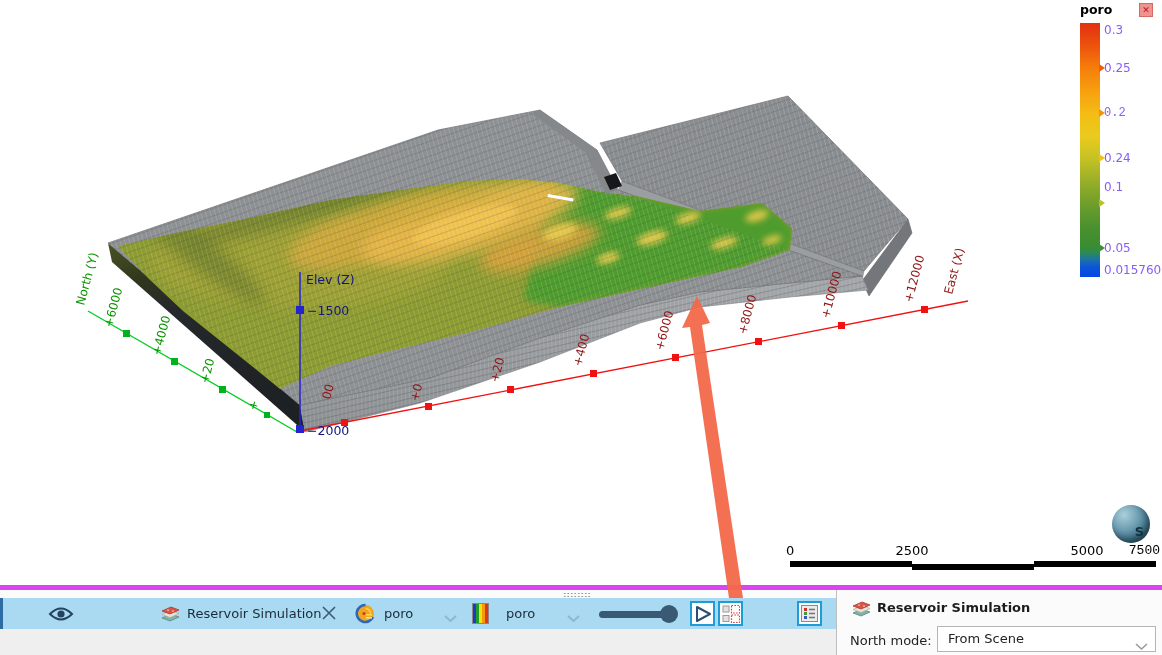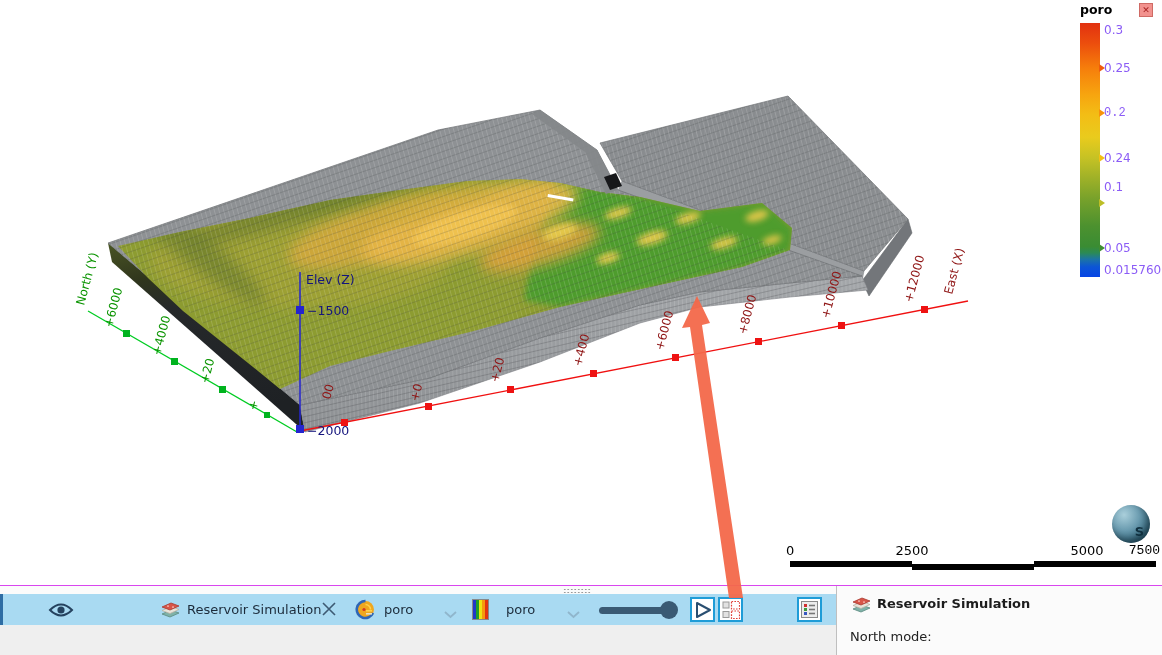--- a/index.html
+++ b/index.html
@@ -26,21 +26,21 @@
   .scalebar{position:absolute;left:790px;top:543px;width:366px;height:30px;z-index:4;}
   .scalebar .lbl{position:absolute;top:0;font-size:13px;color:#000;}
   .scalebar .seg{position:absolute;height:6px;background:#000;}
   .orient{position:absolute;left:980px;top:511px;width:122px;text-align:right;font-size:13px;color:#111;line-height:1.22;z-index:4;}
   .globe{position:absolute;left:1112px;top:505px;width:38px;height:38px;border-radius:50%;z-index:4;
     background:radial-gradient(circle at 32% 26%,#aacfdb 0%,#6b9cb0 40%,#35697f 72%,#1e4c62 100%);
     box-shadow:inset -3px -4px 6px rgba(0,0,0,.35);}
   .globe span{position:absolute;right:6px;bottom:4px;font-size:13px;font-weight:bold;color:#10303f;}
 
   
-  .bottom{position:absolute;left:0;top:585px;width:1162px;height:70px;background:#efefef;border-top:1px solid #d946ef;box-sizing:border-box;z-index:3;}
+  .bottom{position:absolute;left:0;top:585px;width:1162px;height:70px;background:#efefef;border-top:5px solid #d946ef;box-sizing:border-box;z-index:3;}
   .bottom-left{position:absolute;left:0;top:0;width:836px;height:70px;}
   .splitter{position:absolute;left:0;top:0;width:836px;height:8px;background:#fbfbfb;}
   .handle{position:absolute;left:563px;top:2px;width:28px;height:5px;
     background-image:radial-gradient(circle,#9a9a9a 0.9px,transparent 1px);background-size:3.5px 3px;}
   .toolbar{position:absolute;left:0;top:8px;width:836px;height:31px;background:#a9daf2;border-left:3px solid #2e6da4;box-sizing:border-box;}
   .t-label{position:absolute;top:8px;font-size:13px;color:#1c2b3a;white-space:nowrap;}
   .t-btn{position:absolute;top:3px;width:25px;height:25px;background:#fff;border:2px solid #1e9cd7;box-sizing:border-box;
     display:flex;align-items:center;justify-content:center;cursor:pointer;}
   .chev{position:absolute;top:10px;}
   .slider-track{position:absolute;left:596px;top:13px;width:72px;height:7px;border-radius:4px;background:#3a5a74;}
@@ -354,16 +354,24 @@
         <svg width="23" height="21">
           <polygon points="3,15 12,11 20,14 11,18" fill="#7fb2a8" stroke="#5a8a80" stroke-width="0.8"></polygon>
           <polygon points="3,11.5 12,7.5 20,10.5 11,14.5" fill="#e8e4da" stroke="#b9b2a4" stroke-width="0.8"></polygon>
           <polygon points="3,8 12,4 20,7 11,11" fill="#d85548" stroke="#a83a30" stroke-width="0.8"></polygon>
           <rect x="8" y="6.4" width="2" height="1.4" fill="#f2b0a8"></rect>
             <rect x="13" y="7.4" width="2" height="1.4" fill="#f2b0a8"></rect>
         </svg>
       </div>
       <div class="panel-title">Reservoir Simulation</div>
       <div class="panel-label">North mode:</div>
+      <div class="dropdown">
+        <span class="val">From Scene</span>
+        <span class="dchev">
+          <svg width="13" height="8">
+              <polyline points="1,1 6.5,6 12,1" fill="none" stroke="#9a9a9a" stroke-width="1.6"></polyline>
+            </svg>
+        </span>
+      </div>
     </div>
   </div>
 
 </div>
 
 </body></html>

